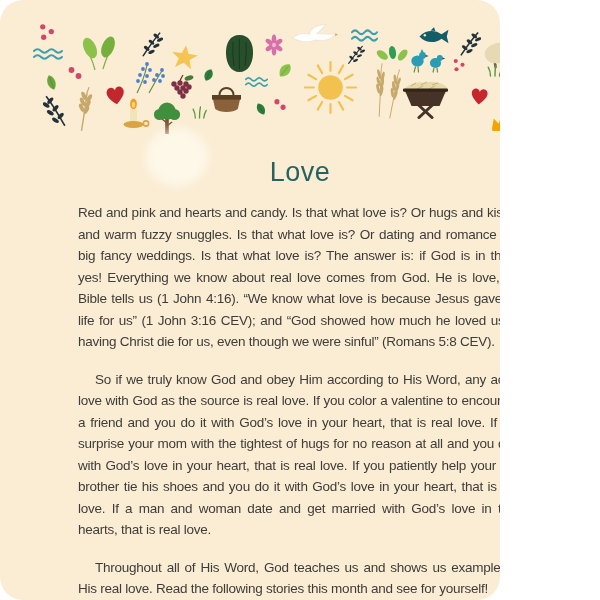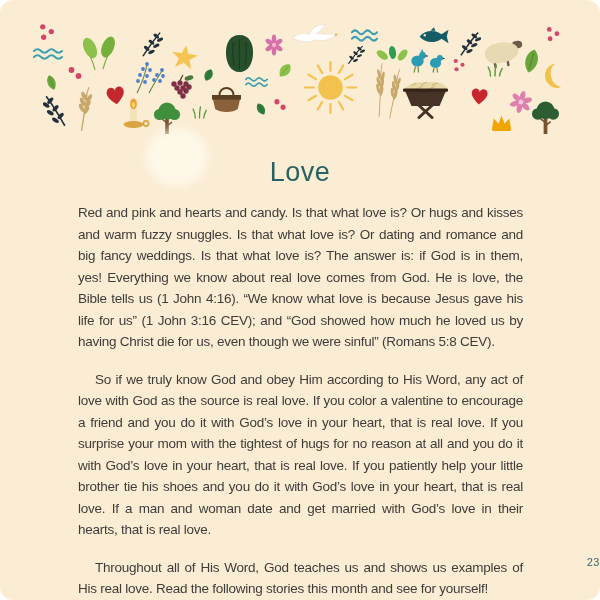--- a/index.html
+++ b/index.html
@@ -1,18 +1,18 @@
 <!DOCTYPE html>
 <html><head>
 <meta charset="utf-8">
 <style>
   html,body{margin:0;padding:0;background:#ffffff;width:600px;height:600px;overflow:hidden;}
   .page{
-    position:absolute;inset:0;width:600px;height:600px;
-    background:#fbedd4;border-radius:13px;overflow:hidden;
+    position:absolute;inset:0;width:500px;height:600px;
+    background:#fbedd4;border-radius:23px;overflow:hidden;
     font-family:"Liberation Sans",sans-serif;
   }
   .deco-band{position:absolute;left:0;top:0;width:600px;height:200px;}
   .deco{position:absolute;}
   .deco svg{display:block;width:100%;height:100%;}
   .title{
     position:absolute;left:0;top:139px;width:600px;
     text-align:center;font-size:27px;font-weight:500;letter-spacing:0.5px;
     color:#266261;
   }

